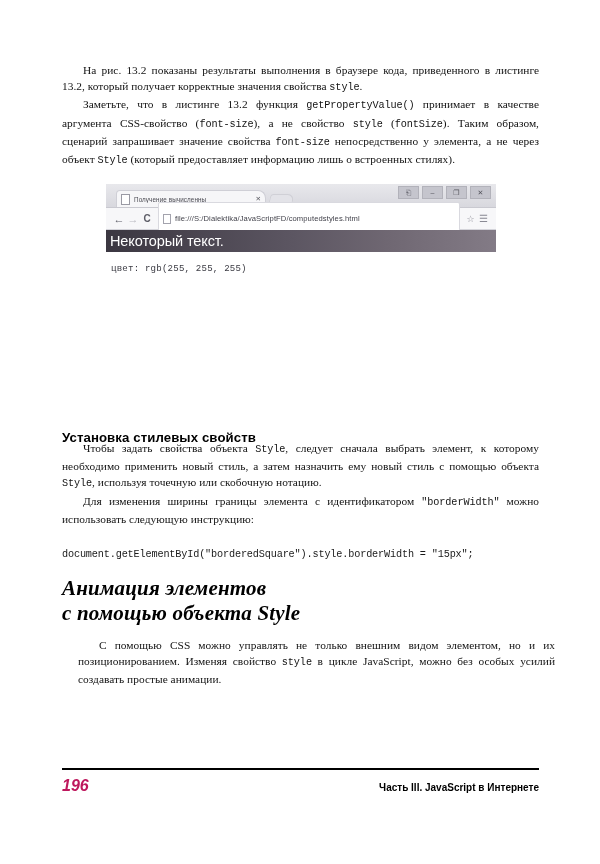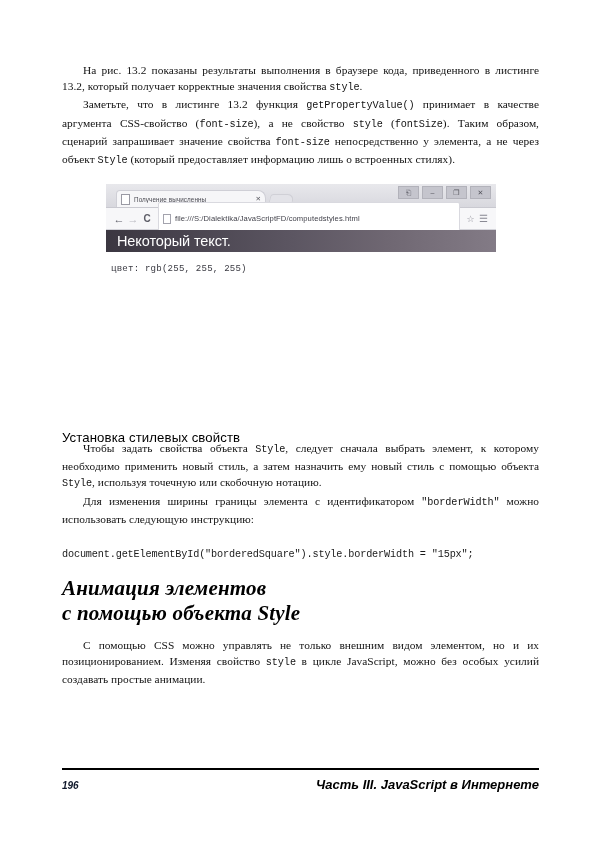--- a/index.html
+++ b/index.html
@@ -210,21 +210,21 @@
     position: relative;
     height: 22px;
     background: linear-gradient(90deg, #3b3741 0%, #4a4550 22%, #5c5662 48%, #6f6772 72%, #837b86 100%);
     display: flex;
     align-items: center;
   }
   .page-headbar-text {
     font-family: "Liberation Sans", sans-serif;
     font-size: 14.5px;
     color: #ffffff;
-    padding-left: 11px;
+    padding-left: 4px;
     white-space: nowrap;
     letter-spacing: -0.1px;
   }
   .page-lines {
     padding: 10px 0 0 5px;
   }
   .page-line {
     font-family: "Liberation Mono", monospace;
     font-size: 9.1px;
     color: #3a3a42;
@@ -248,21 +248,21 @@
   .fig-caption .mono {
     font-family: "Liberation Mono", monospace;
     font-style: normal;
     font-size: 8.4px;
   }
 
   
   h2.sec-head {
     margin: 0;
     font-family: "Liberation Sans", sans-serif;
-    font-weight: normal;
+    font-weight: bold;
     font-size: 13.2px;
     color: #000;
     letter-spacing: 0.1px;
   }
 
   .code-line {
     font-family: "Liberation Mono", monospace;
     font-size: 10.2px;
     color: #1a1a1a;
     white-space: pre;
@@ -294,28 +294,27 @@
     top: 777px;
     width: 477px;
     display: flex;
     justify-content: space-between;
     align-items: baseline;
   }
   .folio {
     font-family: "Liberation Sans", sans-serif;
     font-style: italic;
     font-weight: bold;
+    font-size: 16px;
+    color: #be185d;
+  }
+  .running-head {
+    font-family: "Liberation Sans", sans-serif;
+    font-weight: bold;
     font-size: 10px;
-    color: #0f172a;
-  }
-  .running-head {
-    font-family: "Liberation Sans", sans-serif;
-    font-style: italic;
-    font-weight: bold;
-    font-size: 13px;
     color: #000;
   }
 </style>
 </head>
 <body>
 
 <div class="page">
 
   <div class="content" style="top:62px;">
     <p class="body-par"><span>На рис. 13.2 показаны результаты выполнения в браузере кода, приведенного в листинге 13.2, который получает корректные значения свойства </span><code class="mono">style</code><span>.</span></p>
@@ -378,21 +377,21 @@
 
   <div class="content" style="top:549px;">
     <div class="code-line">document.getElementById("borderedSquare").style.borderWidth = "15px";</div>
   </div>
 
   <div class="content" style="top:576px;">
     <div class="script-head">Анимация элементов</div>
     <div class="script-head">с помощью объекта Style</div>
   </div>
 
-  <div class="content" style="top:637px;">
+  <div class="content" style="top:637px;margin-left:16px;">
     <p class="body-par"><span>С помощью CSS можно управлять не только внешним видом элементом, но и их позиционированием. Изменяя свойство </span><code class="mono">style</code><span> в цикле JavaScript, можно без особых усилий создавать простые анимации.</span></p>
 
   </div>
 
   <div class="footer-rule"></div>
   <div class="footer">
     <span class="folio">196</span>
     <span class="running-head">Часть III. JavaScript в Интернете</span>
   </div>
 

